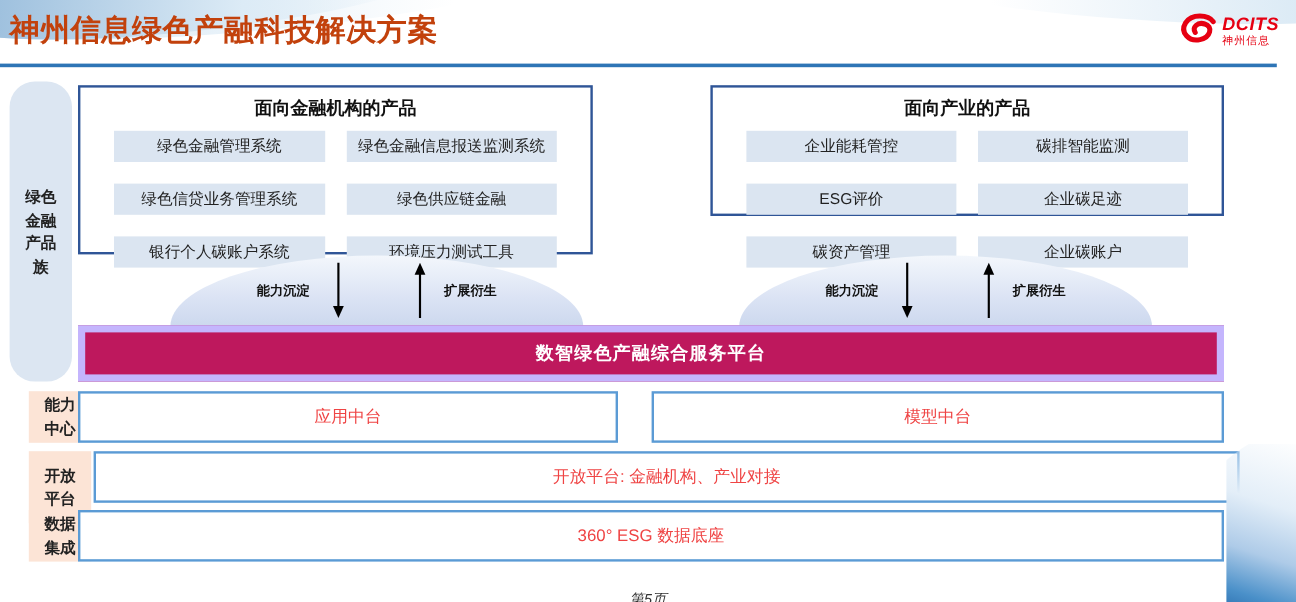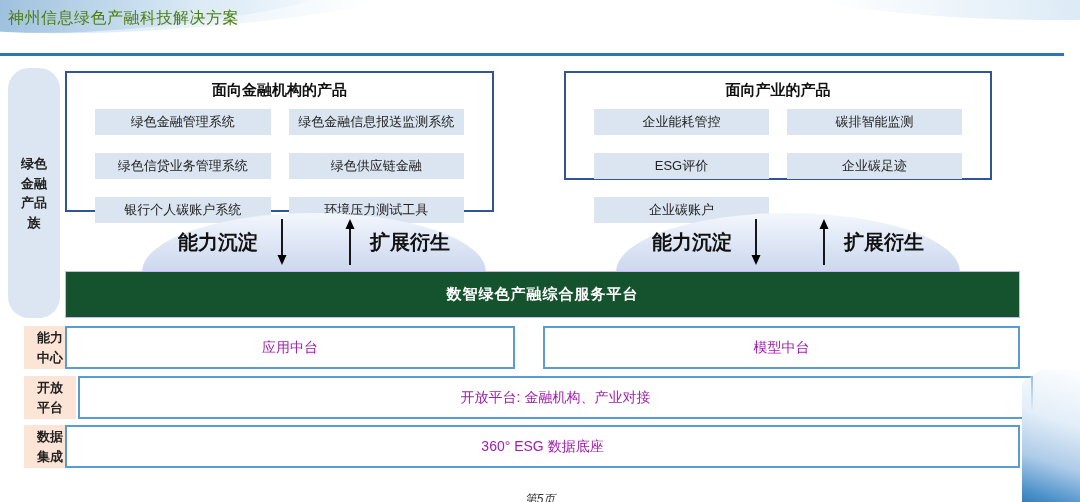--- a/index.html
+++ b/index.html
@@ -13,22 +13,22 @@
   .header { position:absolute; left:0; top:0; width:1080px; height:62px; background:#fff; }
   .swoosh-a { position:absolute; top:-36px; left:-50px; width:420px; height:62px;
     border-radius:50%; transform:rotate(-6deg);
     background:linear-gradient(100deg,#8fb6d8 0%,#dcebf6 60%,rgba(255,255,255,0) 90%); }
   .swoosh-b { position:absolute; top:-48px; left:-70px; width:560px; height:74px;
     border-radius:50%; transform:rotate(-5deg);
     background:linear-gradient(100deg,#c9e0f1 0%,rgba(255,255,255,0) 80%); }
   .swoosh-c { position:absolute; top:-42px; right:-90px; width:460px; height:58px;
     border-radius:50%; transform:rotate(4deg);
     background:linear-gradient(260deg,#cfe3f2 0%,rgba(255,255,255,0) 75%); }
-  .page-title { position:absolute; left:8px; top:8px; font-size:16px; font-weight:normal;
-    color:#4d7c0f; letter-spacing:0.5px; z-index:3; }
+  .page-title { position:absolute; left:8px; top:8px; font-size:25px; font-weight:bold;
+    color:#c2410c; letter-spacing:0.5px; z-index:3; }
   .header-rule { position:absolute; left:0; top:53px; width:1064px; height:3px; background:#2e75b6; z-index:2; }
   .brand { position:absolute; right:14px; top:10px; display:flex; align-items:center; gap:4px; z-index:3; }
   .brand-txt { display:flex; flex-direction:column; line-height:1; }
   .brand-name { color:#e60012; font-weight:bold; font-style:italic; font-size:15px; letter-spacing:0.5px; }
   .brand-sub { color:#e60012; font-size:9px; margin-top:2px; letter-spacing:1px; }
   
   .strip { position:absolute; display:flex; align-items:center; justify-content:center;
     text-align:center; font-weight:bold; font-size:13px; color:#222; }
   .strip-inner { width:28px; word-break:break-all; line-height:1.5; }
   .strip-blue { background:#dce6f2; }
@@ -37,31 +37,31 @@
   .prod-box { position:absolute; background:#fff; border:2px solid #2f5597; }
   .prod-title { text-align:center; font-weight:bold; font-size:15px; margin-top:8px; color:#111; }
   .prod-grid { display:grid; grid-template-columns:1fr 1fr; column-gap:42px; row-gap:9px;
     padding:9px 28px 0 28px;gap:18px; }
   .prod-item { background:#dbe5f1; height:26px; display:flex; align-items:center;
     justify-content:center; font-size:13px; color:#222; }
   
   .dome { position:absolute; border-radius:50% 50% 0 0 / 100% 100% 0 0;
     background:linear-gradient(to bottom,#f3f7fc 0%,#dbe3f4 60%,#ccd8ee 100%); }
   .flow { position:absolute; display:flex; align-items:center; justify-content:center; height:56px; }
-  .flow-label { font-weight:bold; font-size:20px; color:#111; white-space:nowrap; }
+  .flow-label { font-weight:bold; font-size:11px; color:#111; white-space:nowrap; }
   .arrow { width:12px; height:48px; }
   .arr-down { margin-left:18px; }
   .arr-up { margin-left:56px; margin-right:14px; }
   
-  .platform-bar { position:absolute; background:#14532d; border:1px solid #c4b5fd;
+  .platform-bar { position:absolute; background:#be185d; border:6px solid #c4b5fd;
     display:flex; align-items:center; justify-content:center;
     color:#fff; font-weight:bold; font-size:15px; letter-spacing:1px; }
   
   .row-box { position:absolute; background:#fff; border:2px solid #5b9bd5;
-    display:flex; align-items:center; justify-content:center; font-size:14px; color:#a21caf; }
+    display:flex; align-items:center; justify-content:center; font-size:14px; color:#ef4444; }
   
   .footer { position:absolute; left:0; top:477px; width:1080px; text-align:center;
     font-size:12px; font-style:italic; color:#333;margin-top:14px; }
   
   .corner { position:absolute; right:0; bottom:0; width:58px; height:132px; overflow:hidden; }
   .corner-fan { position:absolute; right:-72px; bottom:-42px; width:175px; height:195px;
     transform:rotate(18deg); border-radius:60% 0 0 0 / 80% 0 0 0;
     background:linear-gradient(to bottom, rgba(255,255,255,0) 8%, #e3eef8 38%,
       #aecbe8 60%, #4a90c9 78%, #1f62a5 92%); }
 </style>
@@ -69,54 +69,68 @@
 <body>
 
 <div class="page">
 
   <div class="header">
     <div class="swoosh-b"></div>
     <div class="swoosh-a"></div>
     <div class="swoosh-c"></div>
     <div class="page-title">神州信息绿色产融科技解决方案</div>
     <div class="header-rule"></div>
+    <div class="brand">
+      <span>
+        <svg width="34" height="27" viewBox="0 0 34 27">
+          <g fill="none" stroke="#e60012" stroke-linecap="round">
+            <path d="M30 8 C26 2 12 1 7 9 C2 17 10 25 19 23 C28 21 30 12 23 10 C17 8 12 13 15 17" stroke-width="4.2"></path>
+          </g>
+        </svg>
+      </span>
+      <span class="brand-txt">
+        <span class="brand-name">DCITS</span>
+        <span class="brand-sub">神州信息</span>
+      </span>
+    </div>
   </div>
 
   <div class="strip strip-blue" style="left:8px; top:68px; width:52px; height:250px;border-radius:21px;">
     <div class="strip-inner">绿色金融产品族</div>
   </div>
   <div class="strip strip-peach" style="left:8px; top:326px; width:52px; height:43px;">
     <div class="strip-inner">能力中心</div>
   </div>
-  <div class="strip strip-peach" style="left:8px; top:376px; width:52px; height:43px;">
+  <div class="strip strip-peach" style="left:8px; top:376px; width:52px; height:60px;">
     <div class="strip-inner">开放平台</div>
   </div>
   <div class="strip strip-peach" style="left:8px; top:425px; width:52px; height:43px;">
     <div class="strip-inner">数据集成</div>
   </div>
 
   <div class="prod-box" style="left:65px; top:71px; width:429px; height:141px;">
     <div class="prod-title">面向金融机构的产品</div>
     <div class="prod-grid">
       <div class="prod-item">绿色金融管理系统</div>
       <div class="prod-item">绿色金融信息报送监测系统</div>
       <div class="prod-item">绿色信贷业务管理系统</div>
       <div class="prod-item">绿色供应链金融</div>
       <div class="prod-item">银行个人碳账户系统</div>
       <div class="prod-item">环境压力测试工具</div>
     </div>
   </div>
 
-  <div class="prod-box" style="left:564px; top:71px; width:428px; height:109px;">
+  <div class="prod-box" style="left:592px; top:71px; width:428px; height:109px;">
     <div class="prod-title">面向产业的产品</div>
     <div class="prod-grid">
       <div class="prod-item">企业能耗管控</div>
       <div class="prod-item">碳排智能监测</div>
       <div class="prod-item">ESG评价</div>
       <div class="prod-item">企业碳足迹</div>
+      <div class="prod-item">碳资产管理</div>
       <div class="prod-item">企业碳账户</div>
     </div>
   </div>
 
   <div class="dome" style="left:142px; top:213px; width:344px; height:59px;"></div>
   <div class="dome" style="left:616px; top:213px; width:344px; height:59px;"></div>
 
   <div class="flow" style="left:142px; top:214px; width:344px;">
     <span class="flow-label">能力沉淀</span>
     <svg class="arrow arr-down" viewBox="0 0 12 48">

